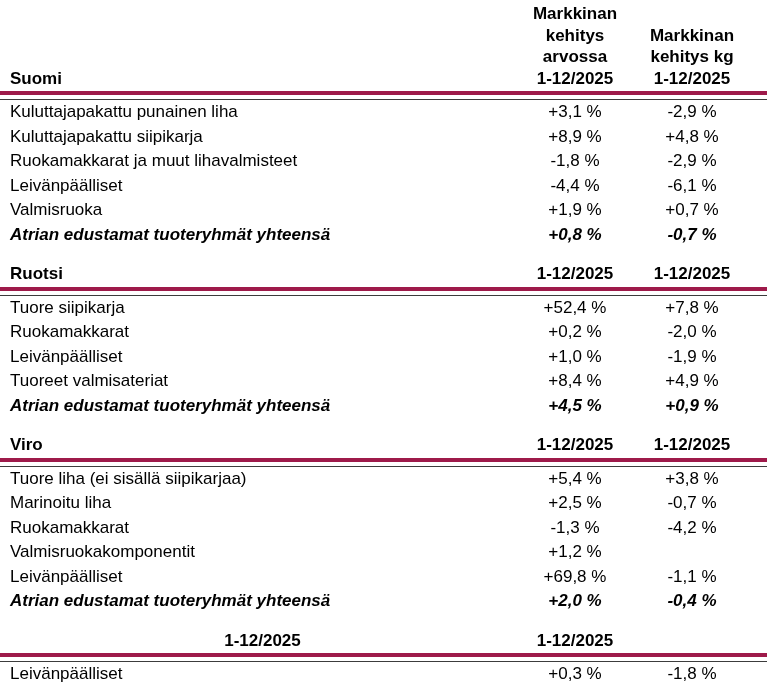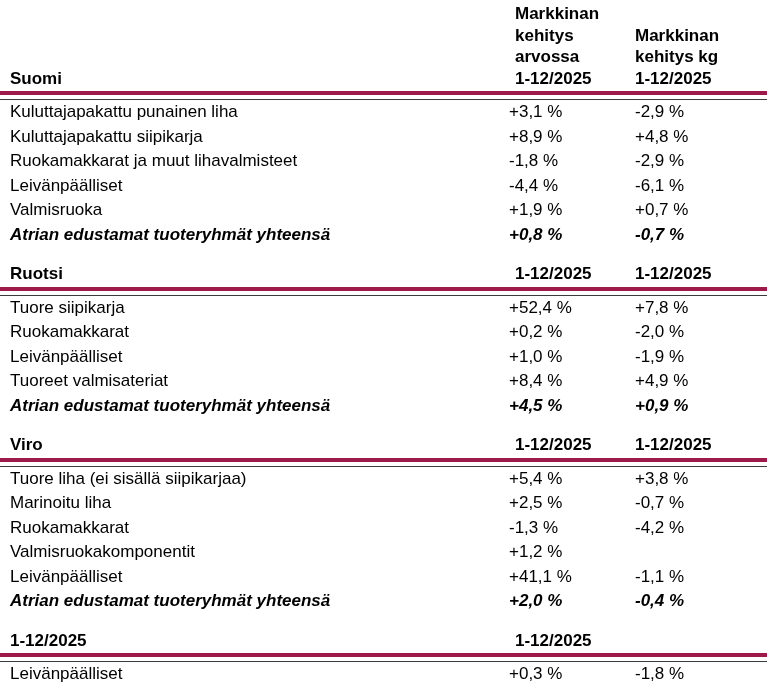--- a/index.html
+++ b/index.html
@@ -31,26 +31,25 @@
     font-size: 17px;
     line-height: 21.5px;
   }
   .row {
     display: grid;
     grid-template-columns: 1fr 120px 114px;
     align-items: center;
     height: 24.5px;
     padding: 0 18px 0 10px;
     font-size: 17px;
-    gap: 6px;
   }
   .row.total { font-weight: bold; font-style: italic; }
 
   .cell { white-space: nowrap; overflow: visible; }
-  .cell.num { text-align: left; }
+  .cell.num { text-align: center; }
   .cell.period { white-space: pre-line; }
 
   .divider {
     height: 4px;                        
     border-top: 4px solid #9E1A4A;      
     border-bottom: 1px solid #3C3C3C;   
   }
 </style>
 </head>
 <body>
@@ -173,21 +172,21 @@
     <div class="cell num">-4,2 %</div>
   </div>
 
   <div class="row">
     <div class="cell label">Valmisruokakomponentit</div>
     <div class="cell num">+1,2 %</div>
   </div>
 
   <div class="row">
     <div class="cell label">Leivänpäälliset</div>
-    <div class="cell num">+41,1 %</div>
+    <div class="cell num">+69,8 %</div>
     <div class="cell num">-1,1 %</div>
   </div>
 
   <div class="row total">
     <div class="cell label">Atrian edustamat tuoteryhmät yhteensä</div>
     <div class="cell num">+2,0 %</div>
     <div class="cell num">-0,4 %</div>
   </div>
 </div>
   </section>

